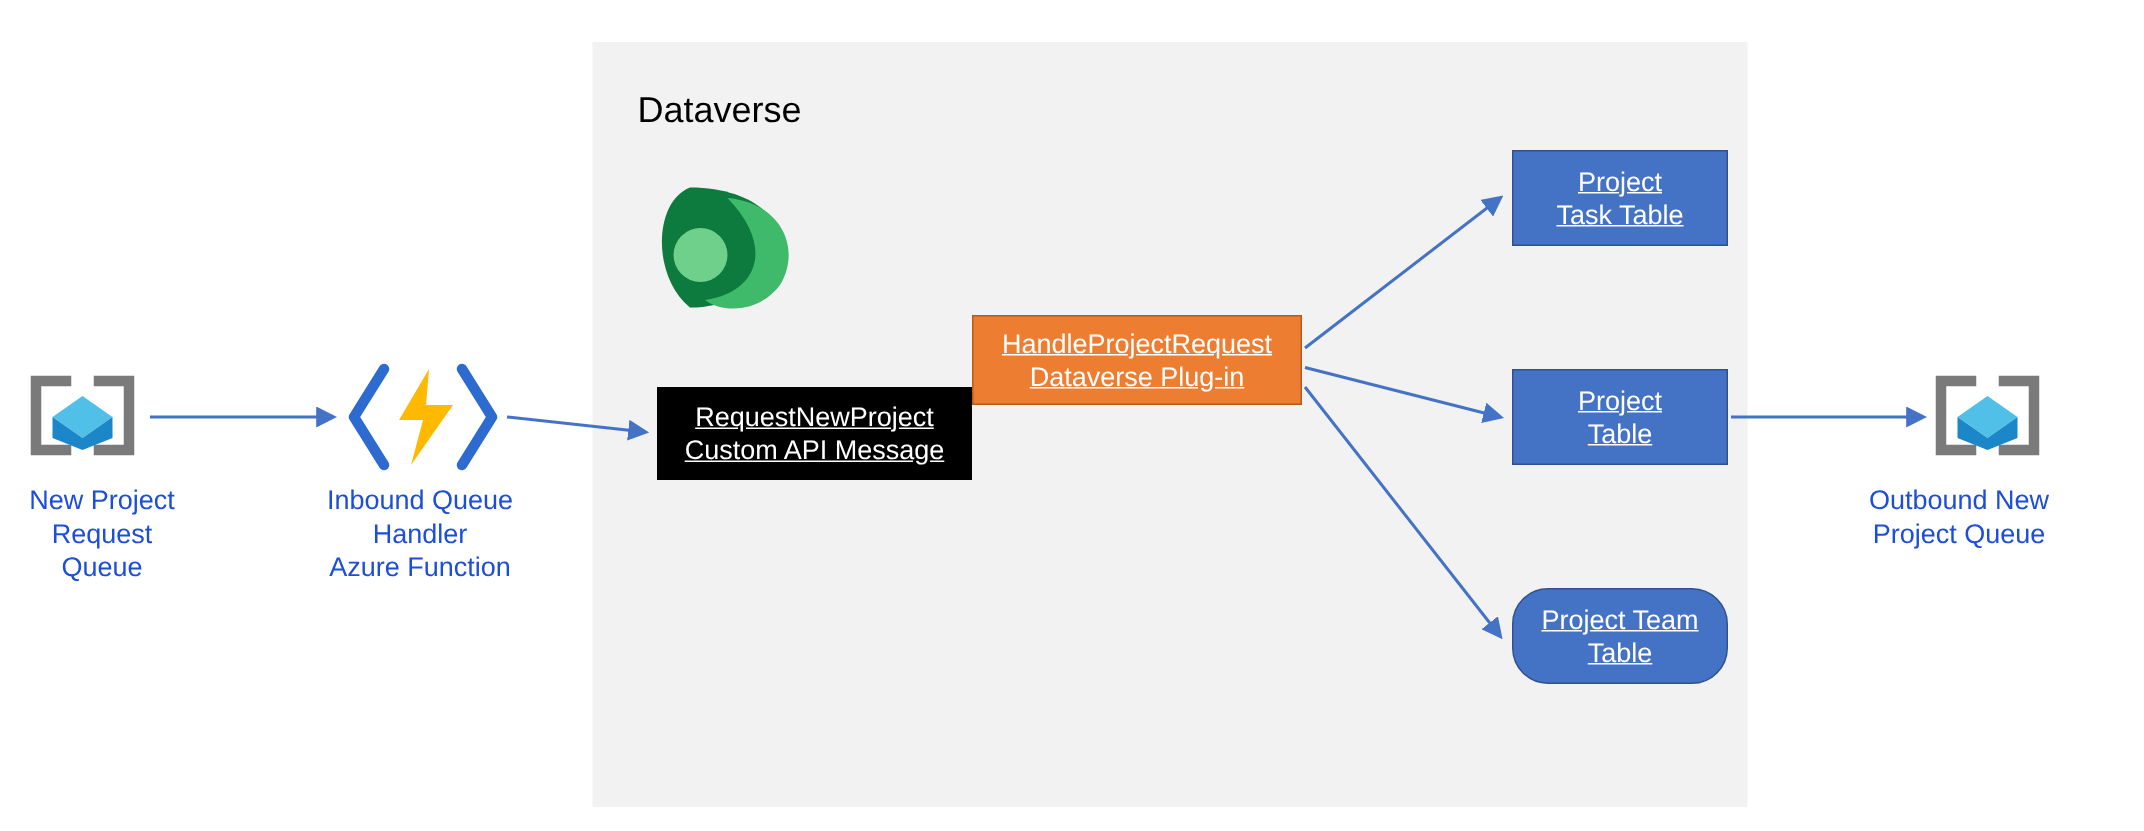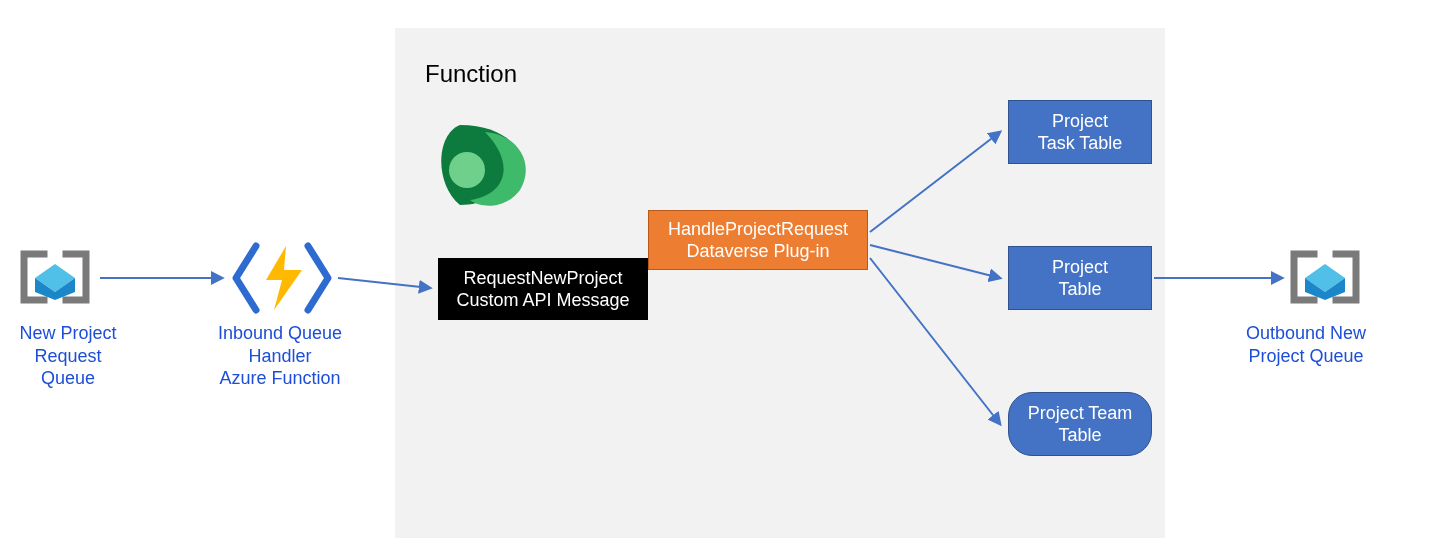--- a/index.html
+++ b/index.html
@@ -39,20 +39,21 @@
     color: #1d4ed8;
   }
   .box {
     position: absolute;
     display: flex;
     align-items: center;
     justify-content: center;
     text-align: center;
     line-height: 1.25;
     box-sizing: border-box;
+    text-decoration: underline;
   }
   .black-box {
     background: #000000;
     color: #fff;
     font-size: 18px;
     padding: 10px 12px;
   }
   .orange-box {
     background: #ed7d31;
     color: #fff;
@@ -76,21 +77,21 @@
     height: 554px;
     pointer-events: none;
   }
 </style>
 </head>
 <body>
 
 <div class="canvas">
 
   <div class="dataverse-panel"></div>
-  <div class="dataverse-title">Function</div>
+  <div class="dataverse-title">Dataverse</div>
 
   <svg style="position:absolute;left:425px;top:110px;" width="110" height="110" viewBox="0 0 110 110">
     <path d="M35 15 C 10 25, 10 75, 35 95 C 75 95, 95 65, 95 50 C 95 35, 75 15, 35 15 Z" fill="#0d7a3e"></path>
     <path d="M60 22 C 95 25, 110 55, 95 80 C 80 100, 55 98, 45 90 C 80 85, 92 55, 60 22 Z" fill="#3fb96a"></path>
     <circle cx="42" cy="60" r="18" fill="#6fd08c"></circle>
   </svg>
 
   <svg style="position:absolute;left:20px;top:242px;" width="70" height="70" viewBox="0 0 70 70">
     <path d="M4 12 h16 v8 h-16 Z M50 12 h16 v8 h-16 Z M4 50 h16 v8 h-16 Z M50 50 h16 v8 h-16 Z M4 12 v46 h8 v-38 Z M58 12 v46 h8 v-38 Z" fill="none"></path>
     <path d="M4 12 h20 M46 12 h20 M4 58 h20 M46 58 h20 M4 12 v46 M66 12 v46" stroke="#7a7a7a" stroke-width="7" stroke-linecap="square"></path>

